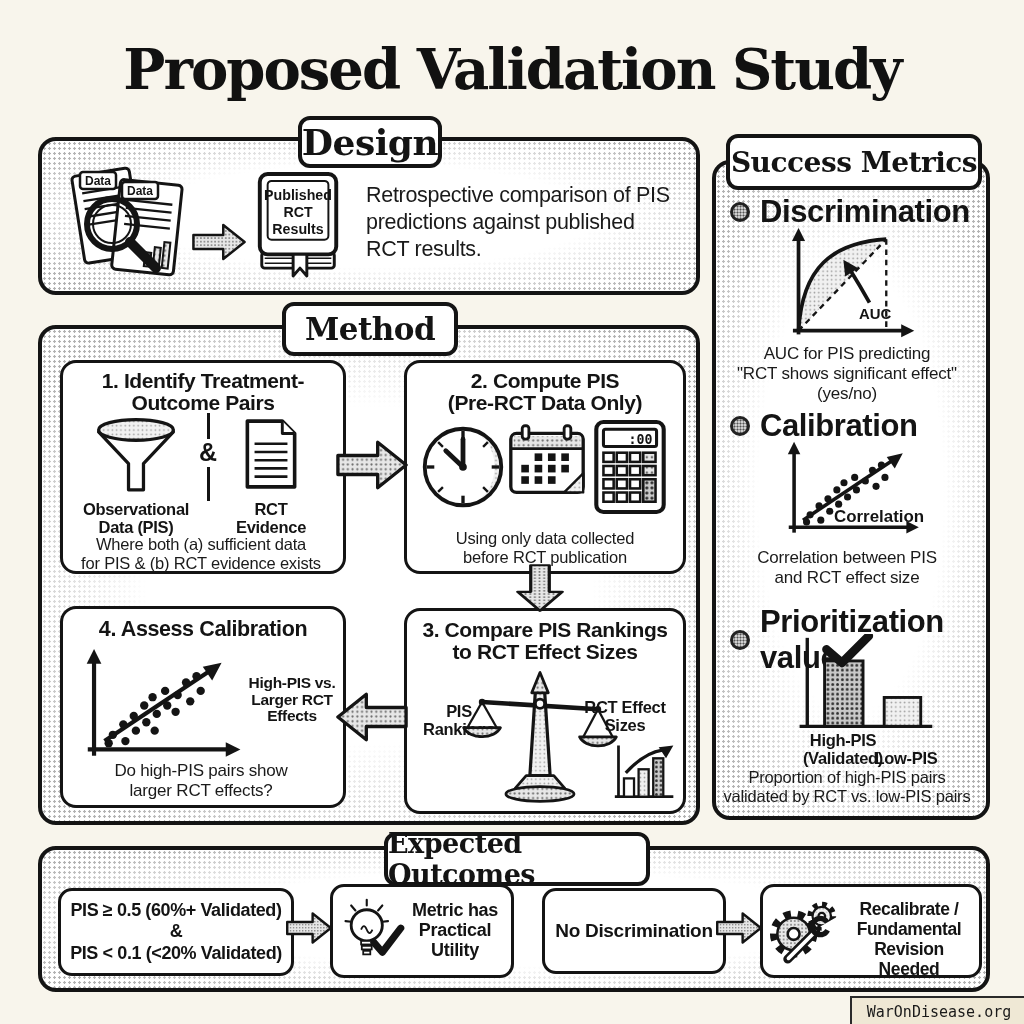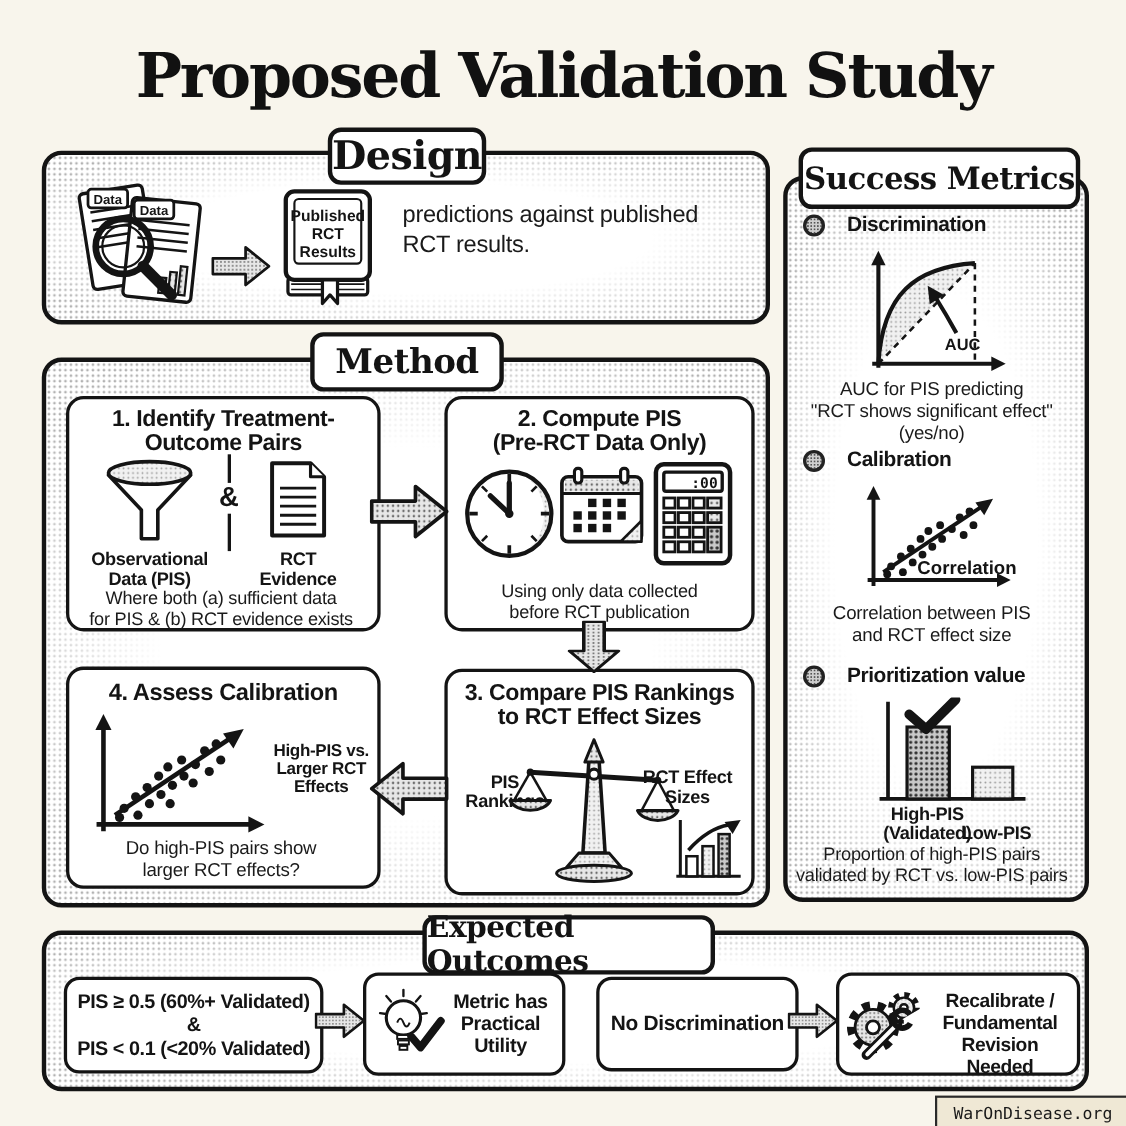--- a/index.html
+++ b/index.html
@@ -14,22 +14,22 @@
          background-size:100% 100%, 5px 5px;}
   .tab{position:absolute;background:#fff;border:4px solid #141414;border-radius:12px;
        display:flex;align-items:center;justify-content:center;z-index:5;
        font-family:"DejaVu Serif","Liberation Serif",serif;font-weight:bold;letter-spacing:-0.5px;}
   .stepbox{position:absolute;background:#fff;border:3px solid #141414;border-radius:16px;z-index:2;}
   .flowbox{position:absolute;background:#fff;border:3px solid #141414;border-radius:14px;z-index:2;}
   .st{font-weight:bold;font-size:21px;line-height:1.07;text-align:center;letter-spacing:-0.4px;}
   .lbl{font-weight:bold;font-size:16.5px;line-height:1.07;text-align:center;letter-spacing:-0.3px;}
   .cap{font-size:16.5px;line-height:1.17;text-align:center;letter-spacing:-0.2px;color:#1a1a1a;}
   .desc{font-size:21.5px;line-height:1.26;letter-spacing:-0.3px;color:#1a1a1a;}
-  .smItem{position:absolute;display:flex;align-items:center;gap:20px;
-          font-size:19px;font-weight:bold;letter-spacing:-0.4px;z-index:3;}
+  .smItem{position:absolute;display:flex;align-items:center;gap:10px;
+          font-size:31px;font-weight:bold;letter-spacing:-0.4px;z-index:3;}
   .bullet{width:14px;height:14px;border:3px solid #222;border-radius:50%;flex:0 0 auto;
           background-color:#cfcfcf;background-image:radial-gradient(#555 0.9px, transparent 1.1px);
           background-size:3px 3px;}
   .ampcol{position:absolute;display:flex;flex-direction:column;align-items:center;z-index:3;}
   .vline{width:3px;height:26px;background:#141414;}
   .amp{font-size:25px;font-weight:bold;line-height:1.1;}
   .wm{position:absolute;background:#efe8d5;border:2px solid #2a2a2a;display:flex;align-items:center;
       justify-content:center;font-family:"DejaVu Sans Mono","Liberation Mono",monospace;
       font-size:15px;color:#1a1a1a;z-index:6;}
   svg{display:block;}
@@ -102,20 +102,21 @@
     <line x1="15" y1="97" x2="83" y2="97" stroke="#141414" stroke-width="1.5"></line>
     <rect x="10" y="6" width="78" height="82" rx="8" fill="#fff" stroke="#141414" stroke-width="4"></rect>
     <rect x="18" y="13" width="62" height="60" rx="4" fill="#fff" stroke="#141414" stroke-width="2"></rect>
     <polygon points="44,88 44,110 51,102 58,110 58,88" fill="#fff" stroke="#141414" stroke-width="3" stroke-linejoin="round"></polygon>
     <text x="49" y="33" text-anchor="middle" font-family="Liberation Sans,sans-serif" font-size="14.5" font-weight="bold" fill="#141414">Published</text>
     <text x="49" y="50" text-anchor="middle" font-family="Liberation Sans,sans-serif" font-size="14.5" font-weight="bold" fill="#141414">RCT</text>
     <text x="49" y="67" text-anchor="middle" font-family="Liberation Sans,sans-serif" font-size="14.5" font-weight="bold" fill="#141414">Results</text>
   </svg>
 
   <div class="abs desc" style="left:366px;top:182px;width:330px;z-index:3;">
+    <div>Retrospective comparison of PIS</div>
     <div>predictions against published</div>
     <div>RCT results.</div>
   </div>
 
   <div class="panel" style="left:38px;top:325px;width:654px;height:492px;"></div>
   <div class="tab" style="left:282px;top:302px;width:168px;height:46px;font-size:31px;">
     <span>Method</span>
   </div>
 
   <div class="stepbox" style="left:60px;top:360px;width:280px;height:208px;">

